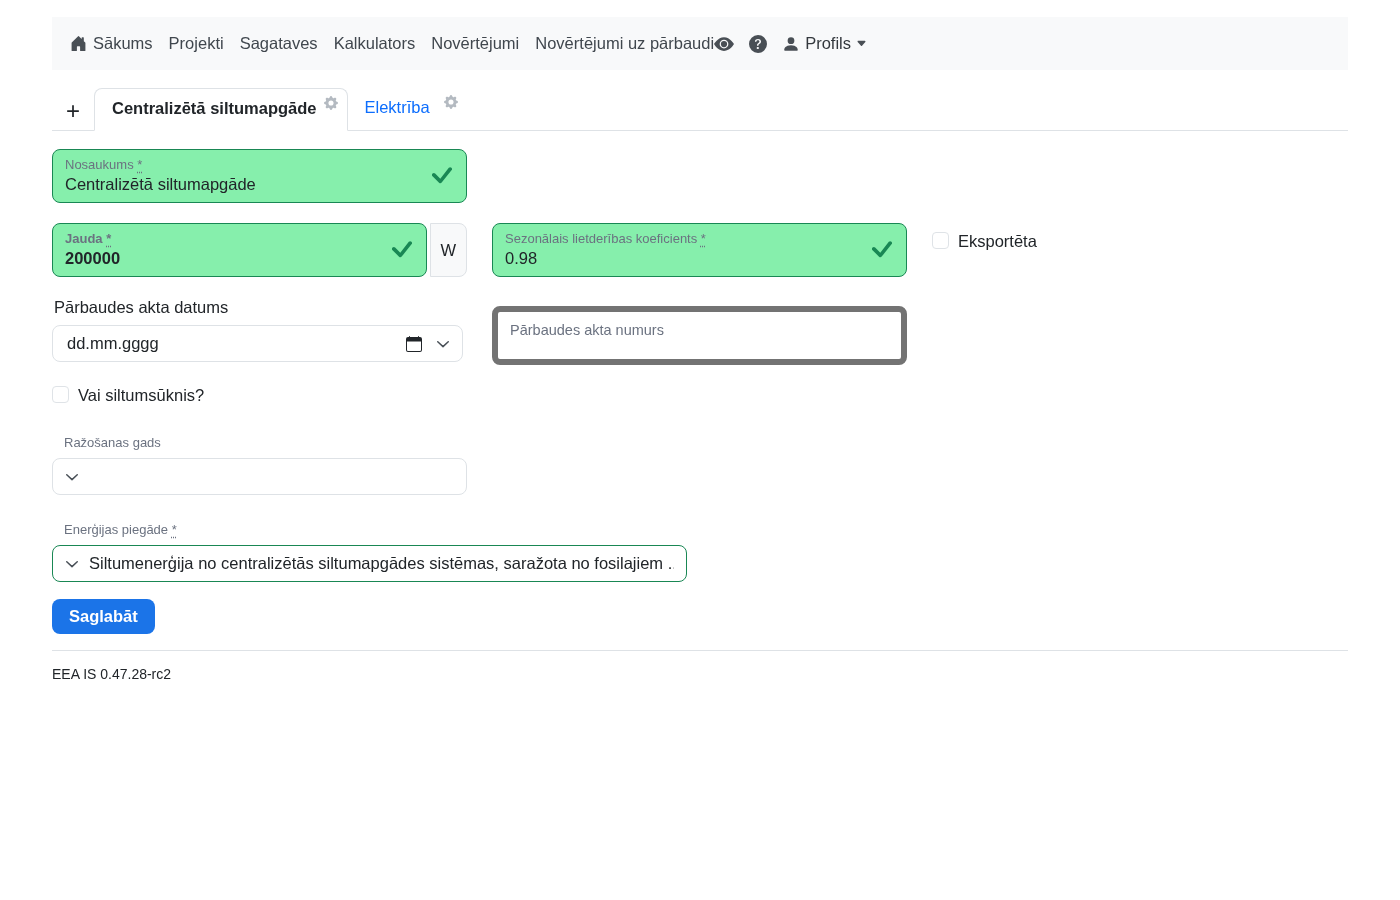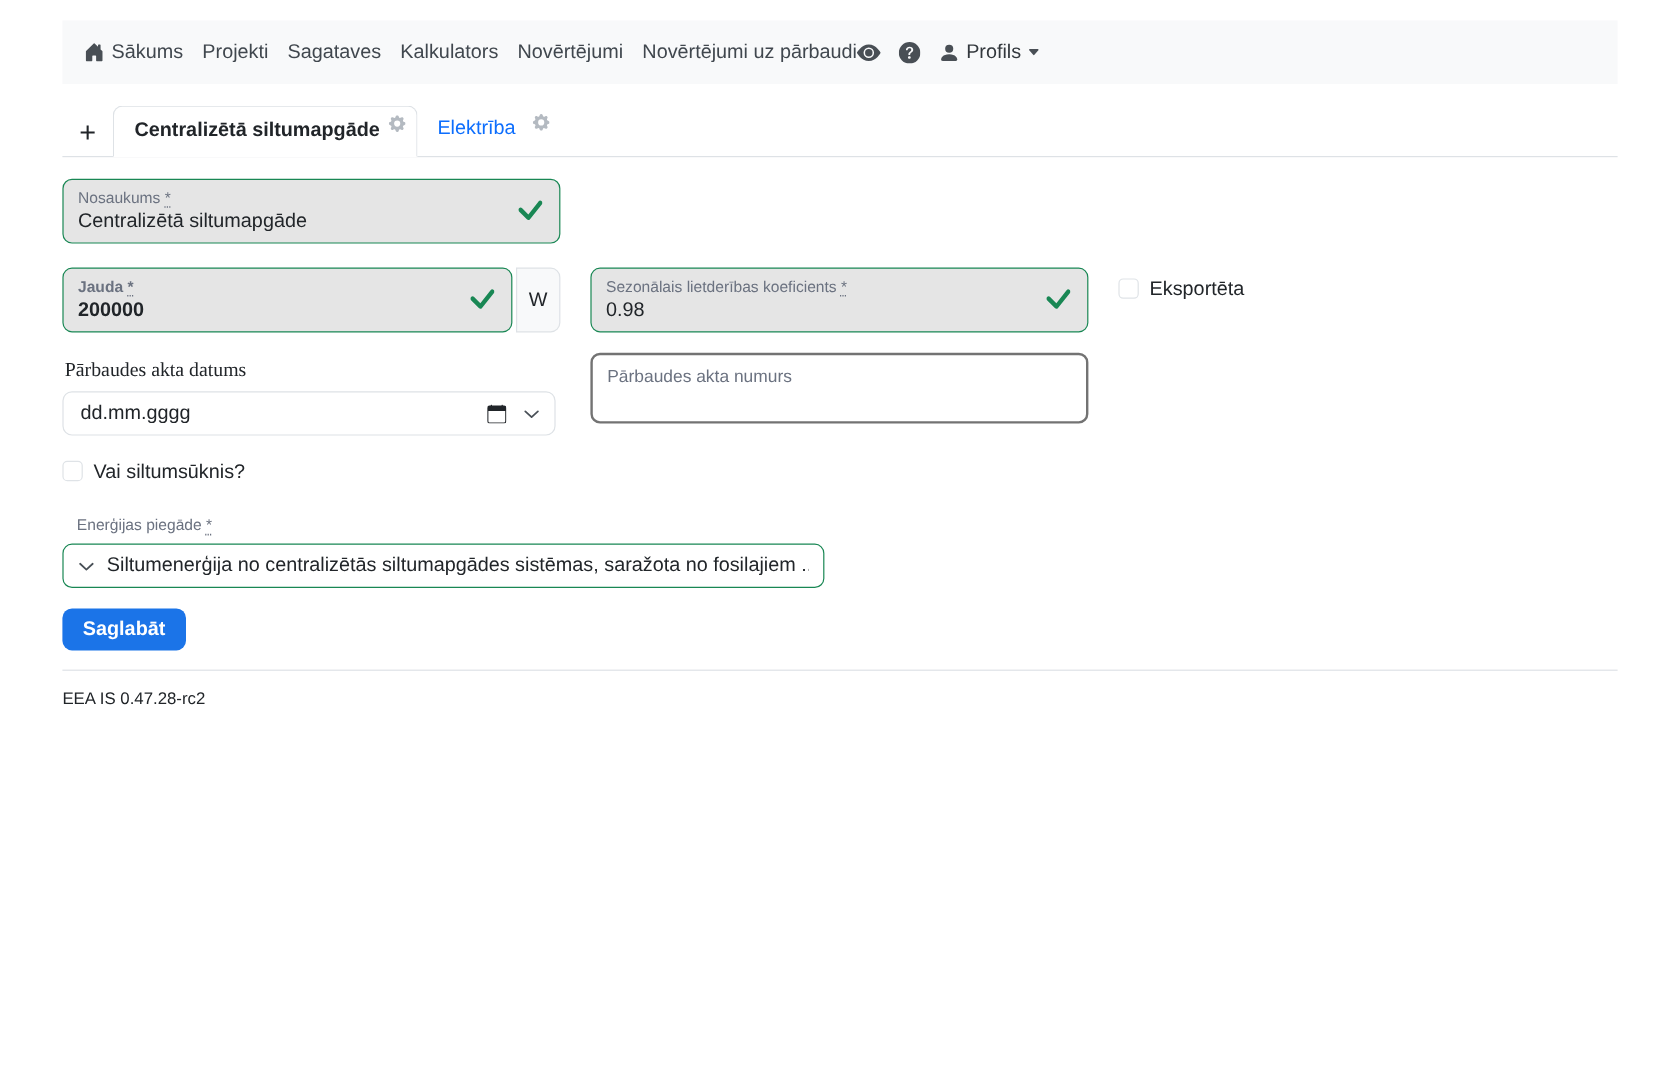--- a/index.html
+++ b/index.html
@@ -35,21 +35,21 @@
   }
   .tab.inactive { color: #0d6efd; }
   .tab-gear { position: absolute; top: 7px; right: 9px; color: #b4bac1; }
   .tab.inactive .tab-gear { right: 2px; }
 
   
   .form-area { margin-top: 18px; }
   .frow { display: flex; align-items: flex-start; }
 
   .ffield {
-    position: relative; background: #e5e5e5;
+    position: relative; background: #86efac;
     border: 1px solid #ced4da; border-radius: 8px;
     padding: 7px 40px 8px 12px; width: 415px; height: 54px;
   }
   .ffield.valid { border-color: #198754; }
   .flabel { font-size: 13px; color: #6b7280; line-height: 1.25; }
   .fvalue { font-size: 16.5px; color: #212529; line-height: 1.35; white-space: nowrap; overflow: hidden; }
   .req { text-decoration: underline dotted; text-underline-offset: 3px; }
   .check-icon { position: absolute; right: 14px; top: 50%; transform: translateY(-50%); color: #198754; }
 
   .input-group { display: flex; width: 415px; }
@@ -61,34 +61,34 @@
     font-size: 16.5px; color: #212529;
   }
 
   .checkbox-row { display: flex; align-items: flex-start; gap: 9px; cursor: pointer; }
   .checkbox {
     width: 17px; height: 17px; border: 1px solid #dfe3e7; border-radius: 4px; background: #fff;
     flex: 0 0 auto;
   }
   .checkbox-label { font-size: 16.5px; color: #212529; }
 
-  .big-label { font-size: 16.5px; color: #212529; font-family: Liberation Serif, serif; }
+  .big-label { font-size: 16.5px; color: #212529; }
   .small-label { font-size: 13px; color: #6b7280; padding-left: 12px; margin-bottom: 8px; }
 
   .date-input {
     width: 411px; height: 37px; border: 1px solid #dee2e6; border-radius: 8px;
     display: flex; align-items: center; padding: 0 12px 0 14px; margin-top: 8px;
     cursor: text;
   }
   .date-text { font-size: 16.5px; color: #212529; flex: 1; }
   .date-icons { display: flex; align-items: center; gap: 14px; }
 
   .empty-field {
-    width: 415px; height: 59px; border: 2px solid #737373; border-radius: 8px;
-    padding: 9px 12px; cursor: text;
+    width: 415px; height: 59px; border: 6px solid #737373; border-radius: 8px;
+    padding: 9px 12px; cursor: text; margin-top: 12px;
   }
 
   .select-box {
     height: 37px; border: 1px solid #dee2e6; border-radius: 8px;
     display: flex; align-items: center; gap: 10px; padding: 0 12px 0 12px; cursor: pointer;
     background: #fff;
   }
   .select-box.valid { border-color: #198754; }
   .select-text { font-size: 16.5px; color: #212529; white-space: nowrap; overflow: hidden; }
   .chev { color: #495057; display: inline-flex; }
@@ -251,20 +251,31 @@
       <div class="empty-field">
         <div class="flabel" style="font-size:14.5px; color:#6b7280;">Pārbaudes akta numurs</div>
       </div>
     </div>
 
     <div class="checkbox-row" style="margin-top:21px;">
       <div class="checkbox"></div>
       <span class="checkbox-label">Vai siltumsūknis?</span>
     </div>
 
+    <div style="margin-top:30px;">
+      <div class="small-label">Ražošanas gads</div>
+      <div class="select-box" style="width:415px;">
+        <span class="chev">
+          <svg width="14" height="14" viewBox="0 0 16 16" fill="none" stroke="currentColor" stroke-width="1.7" stroke-linecap="round" stroke-linejoin="round">
+              <path d="M2 5.5 8 11l6-5.5"></path>
+            </svg>
+        </span>
+        <span class="select-text"></span>
+      </div>
+    </div>
 
     <div style="margin-top:27px;">
       <div class="small-label"><span>Enerģijas piegāde</span> <span class="req">*</span></div>
       <div class="select-box valid" style="width:635px;">
         <span class="chev">
           <svg width="14" height="14" viewBox="0 0 16 16" fill="none" stroke="currentColor" stroke-width="1.7" stroke-linecap="round" stroke-linejoin="round">
               <path d="M2 5.5 8 11l6-5.5"></path>
             </svg>
         </span>
         <span class="select-text">Siltumenerģija no centralizētās siltumapgādes sistēmas, saražota no fosilajiem ...</span>

